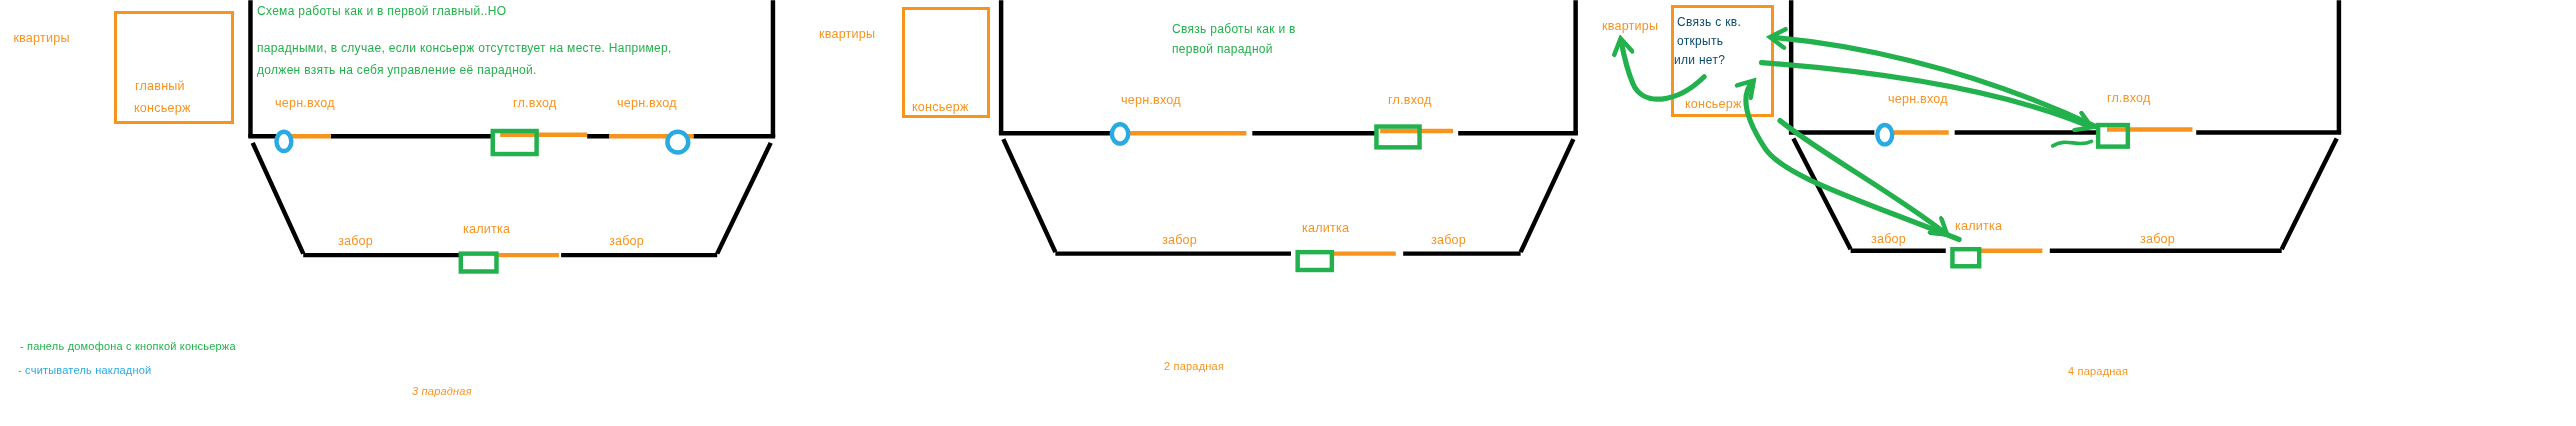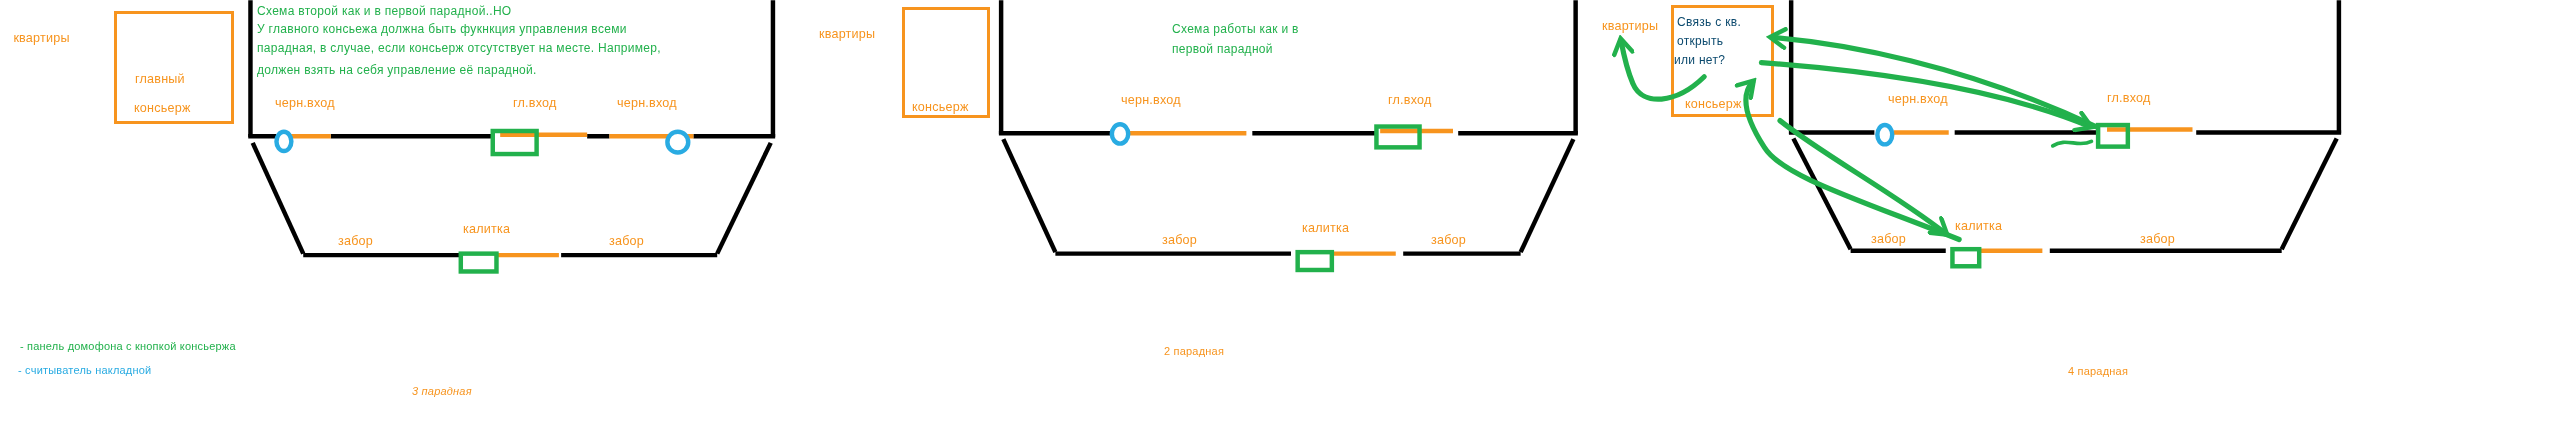--- a/index.html
+++ b/index.html
@@ -94,46 +94,45 @@
       <path d="M2293,103 C2255,140 2210,143 2197,112 C2189,94 2184,70 2181,54" marker-end="url(#ah)"></path>
       <path d="M2820,170 C2640,86 2480,58 2384,50" marker-end="url(#ah)"></path>
       <path d="M2370,84 C2560,98 2706,126 2812,170" marker-end="url(#ah)"></path>
       <path d="M2636,322 C2500,268 2398,237 2374,198 C2352,164 2340,130 2358,110" marker-end="url(#ah)"></path>
       <path d="M2395,162 C2450,206 2552,262 2618,314" marker-end="url(#ah)"></path>
       <path d="M2762,196 C2780,184 2796,199 2814,190" stroke-width="5"></path>
     </g>
   </svg>
 
   <span class="lbl lbl-orange" style="left:13.4px;top:30.5px;">квартиры</span>
-  <span class="lbl lbl-orange" style="left:135px;top:72px;">главный</span>
+  <span class="lbl lbl-orange" style="left:135px;top:79px;">главный</span>
   <span class="lbl lbl-orange" style="left:134px;top:101px;">консьерж</span>
 
-  <span class="lbl note-line" style="left:257px;top:3.7px;">Схема второй как и в первой парадной..НО</span>
-  <span class="lbl note-line" style="left:257px;top:22px;">У главного консьежа должна быть фукнкция управления всеми</span>
-  <span class="lbl note-line" style="left:257px;top:41px;">парадная, в случае, если консьерж отсутствует на месте. Например,</span>
+  <span class="lbl note-line" style="left:257px;top:3.7px;">Схема работы как и в первой главный..НО</span>
+  <span class="lbl note-line" style="left:257px;top:41px;">парадными, в случае, если консьерж отсутствует на месте. Например,</span>
   <span class="lbl note-line" style="left:257px;top:63px;">должен взять на себя управление её парадной.</span>
 
   <span class="lbl lbl-orange" style="left:275px;top:96px;">черн.вход</span>
   <span class="lbl lbl-orange" style="left:513px;top:96px;">гл.вход</span>
   <span class="lbl lbl-orange" style="left:617px;top:96px;">черн.вход</span>
   <span class="lbl lbl-orange" style="left:338px;top:234px;">забор</span>
   <span class="lbl lbl-orange" style="left:463px;top:222px;">калитка</span>
   <span class="lbl lbl-orange" style="left:609px;top:234px;">забор</span>
   <span class="lbl caption" style="left:412px;top:385px;font-style:italic;">3 парадная</span>
 
   <span class="lbl lbl-orange" style="left:819px;top:27px;">квартиры</span>
   <span class="lbl lbl-orange" style="left:912px;top:100px;">консьерж</span>
-  <span class="lbl note-line" style="left:1172px;top:22px;">Схема работы как и в</span>
+  <span class="lbl note-line" style="left:1172px;top:22px;">Связь работы как и в</span>
   <span class="lbl note-line" style="left:1172px;top:42px;text-align:center;">первой парадной</span>
   <span class="lbl lbl-orange" style="left:1121px;top:93px;">черн.вход</span>
   <span class="lbl lbl-orange" style="left:1388px;top:93px;">гл.вход</span>
   <span class="lbl lbl-orange" style="left:1162px;top:233px;">забор</span>
   <span class="lbl lbl-orange" style="left:1302px;top:221px;">калитка</span>
   <span class="lbl lbl-orange" style="left:1431px;top:233px;">забор</span>
-  <span class="lbl caption" style="left:1164px;top:345px;text-align:right;">2 парадная</span>
+  <span class="lbl caption" style="left:1164px;top:360px;text-align:right;">2 парадная</span>
 
   <span class="lbl lbl-orange" style="left:1602px;top:19.3px;">квартиры</span>
   <span class="lbl lbl-green" style="left:1677px;top:15px;">Связь с кв.</span>
   <span class="lbl lbl-green" style="left:1677px;top:34px;">открыть</span>
   <span class="lbl lbl-green" style="left:1674px;top:53px;">или нет?</span>
   <span class="lbl lbl-orange" style="left:1685px;top:97px;">консьерж</span>
   <span class="lbl lbl-orange" style="left:1888px;top:92px;">черн.вход</span>
   <span class="lbl lbl-orange" style="left:2107px;top:91px;">гл.вход</span>
   <span class="lbl lbl-orange" style="left:1871px;top:232px;">забор</span>
   <span class="lbl lbl-orange" style="left:1955px;top:219px;">калитка</span>

